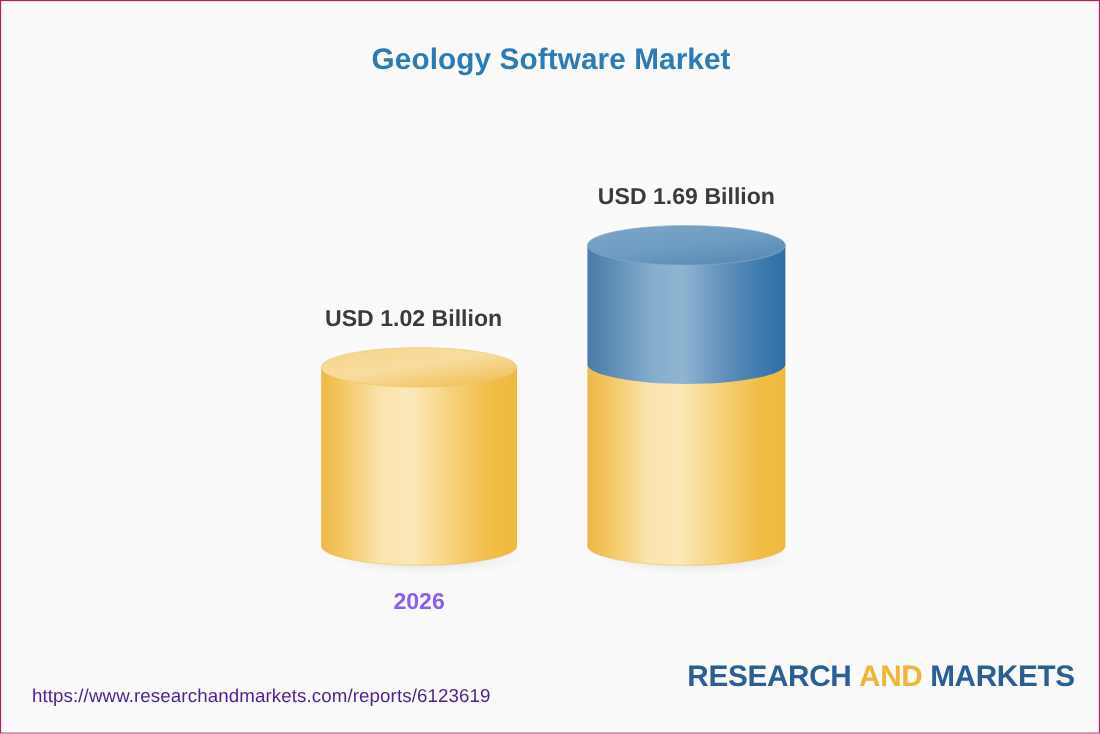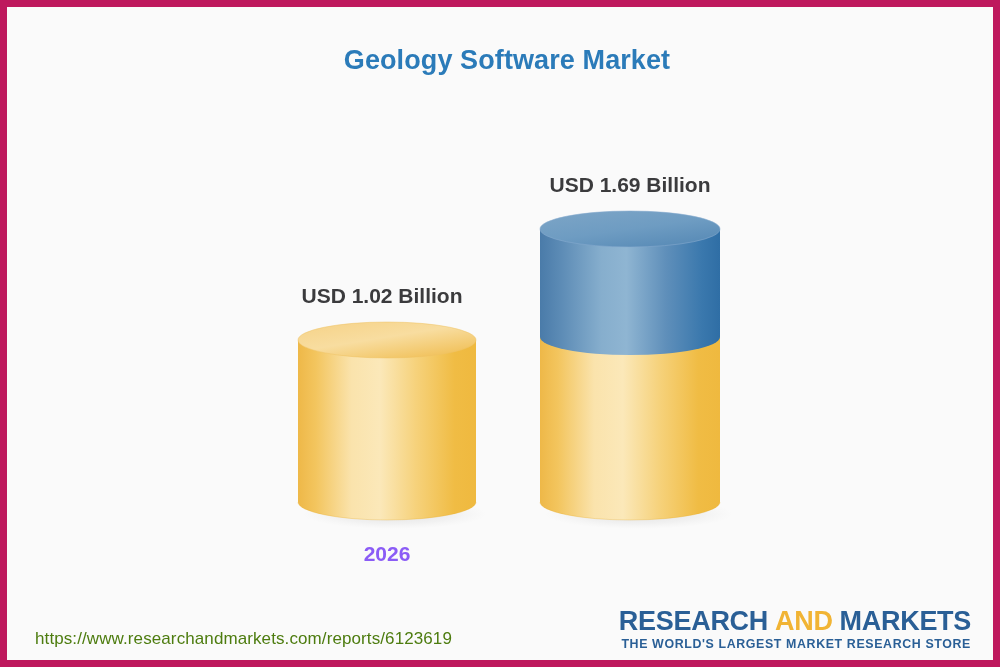--- a/index.html
+++ b/index.html
@@ -9,21 +9,21 @@
   }
   body {
     font-family: "Liberation Sans", sans-serif;
   }
 
   #canvas {
     position: relative;
     width: 1000px;
     height: 667px;
     background: #fafafa;
-    border: 7px solid #be185d;
+    border: 1px solid #be185d;
     box-sizing: border-box;
     overflow: hidden;
   }
 
   
   #chart-title {
     position: absolute;
     left: 0;
     top: 38px;
     width: 1000px;
@@ -83,21 +83,21 @@
     display: block;
     overflow: visible;
   }
 
   
   #footer-url {
     position: absolute;
     left: 28px;
     top: 622px;
     font-size: 17px;
-    color: #4d7c0f;
+    color: #4c1d95;
     letter-spacing: 0.1px;
   }
 
   #logo {
     position: absolute;
     right: 22px;
     top: 600px;
     text-align: right;
     margin-left: 44px;
   }
@@ -221,16 +221,15 @@
       </div>
 
     </div>
 
   </div>
 
   <div id="footer-url">https://www.researchandmarkets.com/reports/6123619</div>
 
   <div id="logo">
     <div id="logo-wordmark"><span class="logo-blue">RESEARCH</span><span class="logo-gold" style="margin:0 7px;">AND</span><span class="logo-blue">MARKETS</span></div>
-    <div id="logo-tagline">THE WORLD'S LARGEST MARKET RESEARCH STORE</div>
   </div>
 
 </div>
 
 </body></html>

